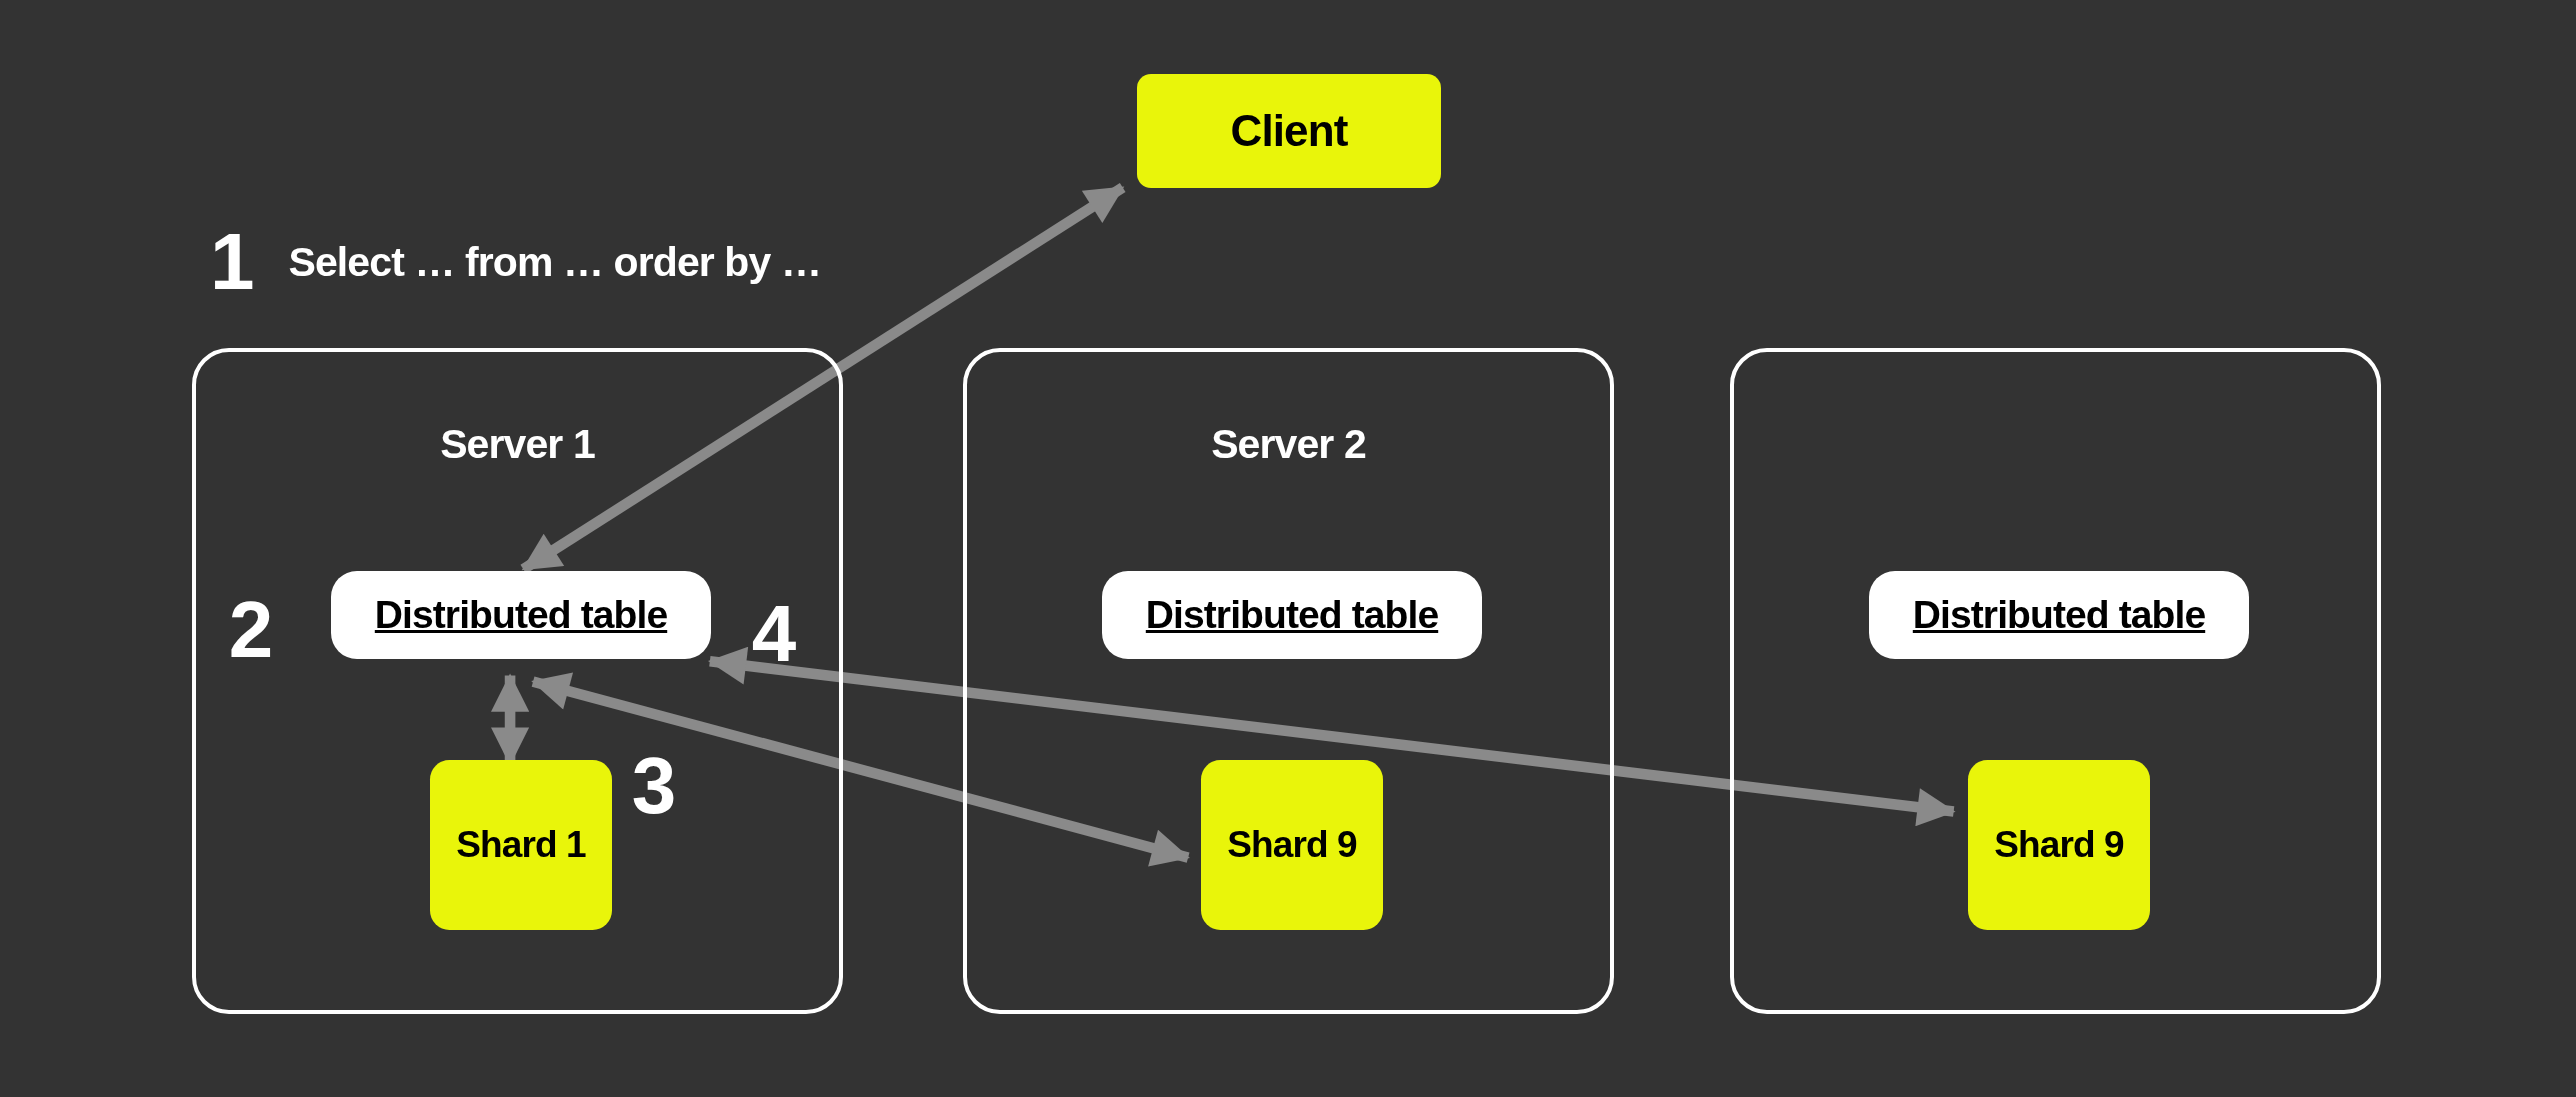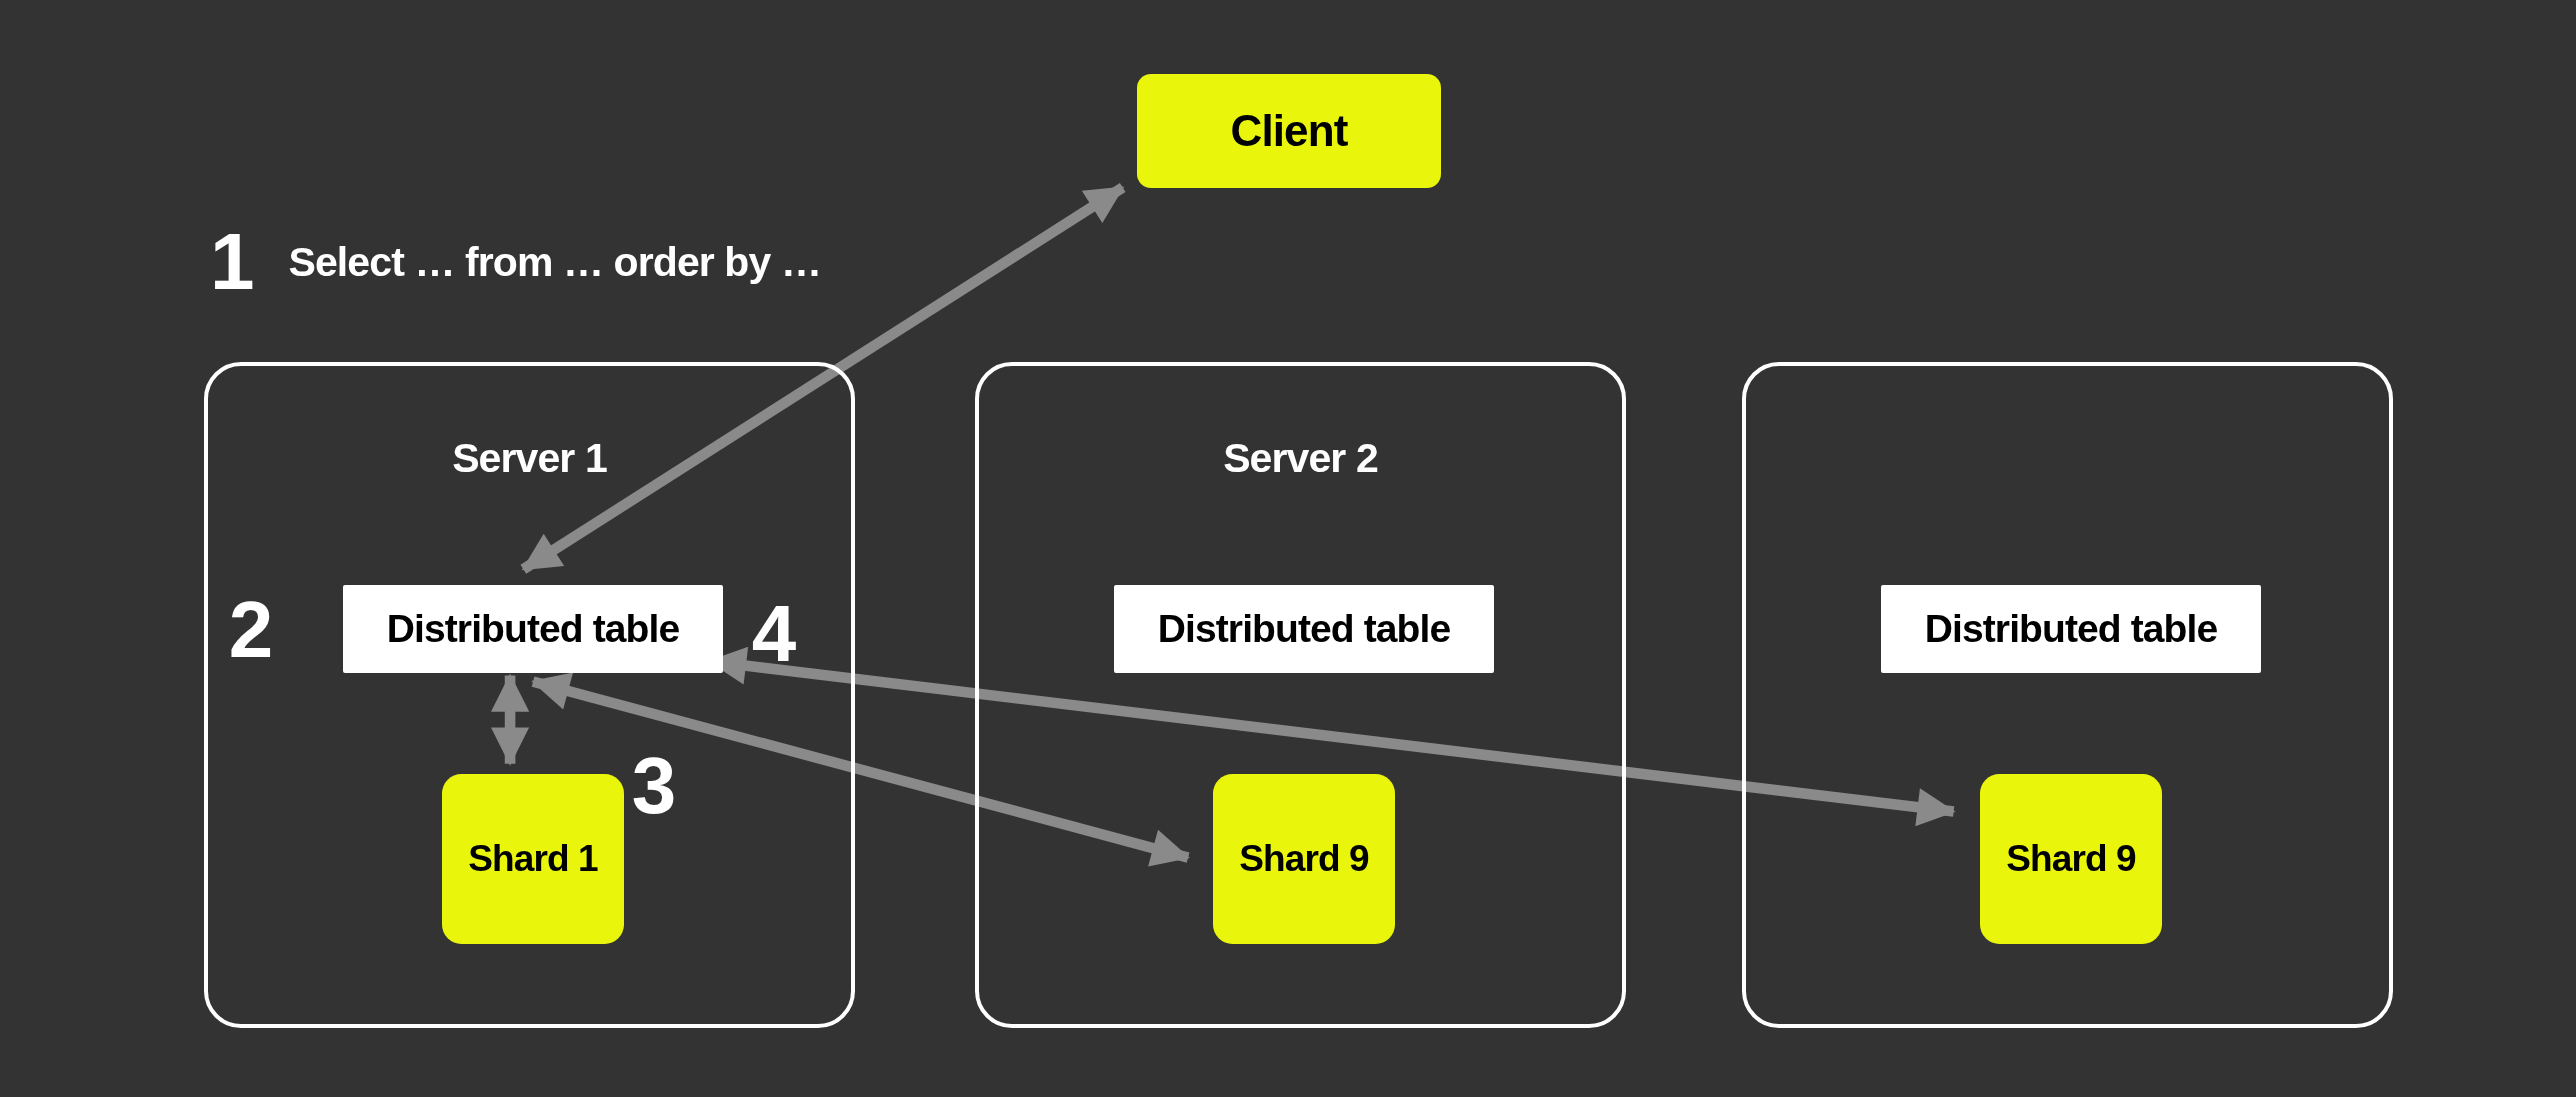--- a/index.html
+++ b/index.html
@@ -28,41 +28,40 @@
     text-align:center;
   }
   .client{
     left:1137px;top:74px;width:304px;height:114px;
     background:var(--accent-yellow);
     border-radius:14px;
     color:var(--text-black);
     font-size:44px;letter-spacing:-0.9px;
   }
   .server{
-    position:absolute;top:362px;width:651px;height:666px;
+    position:absolute;top:348px;width:651px;height:666px;
     border:4.4px solid var(--box-white);
     border-radius:37px;
     background:transparent;
-    margin-left:12px;
   }
   .server.s1{left:192px;}
   .server.s2{left:963px;}
   .server.s3{left:1730px;}
   .server-title{
     position:absolute;top:69px;left:0;width:100%;
     text-align:center;color:var(--text-white);
     font-size:41px;letter-spacing:-0.9px;
   }
   .dist-table{
     position:absolute;left:135px;top:219px;width:380px;height:88px;
     background:var(--box-white);
-    border-radius:2px;
+    border-radius:26px;
     display:flex;align-items:center;justify-content:center;
     color:var(--text-black);
-    font-size:39px;letter-spacing:-0.9px;
+    font-size:39px;letter-spacing:-0.9px;text-decoration:underline;
   }
   .shard{
     position:absolute;left:234px;top:408px;width:182px;height:170px;
     background:var(--accent-yellow);
     border-radius:19.4px;
     display:flex;align-items:center;justify-content:center;
     color:var(--text-black);
     font-size:37px;letter-spacing:-0.9px;
   }
   .step1{

